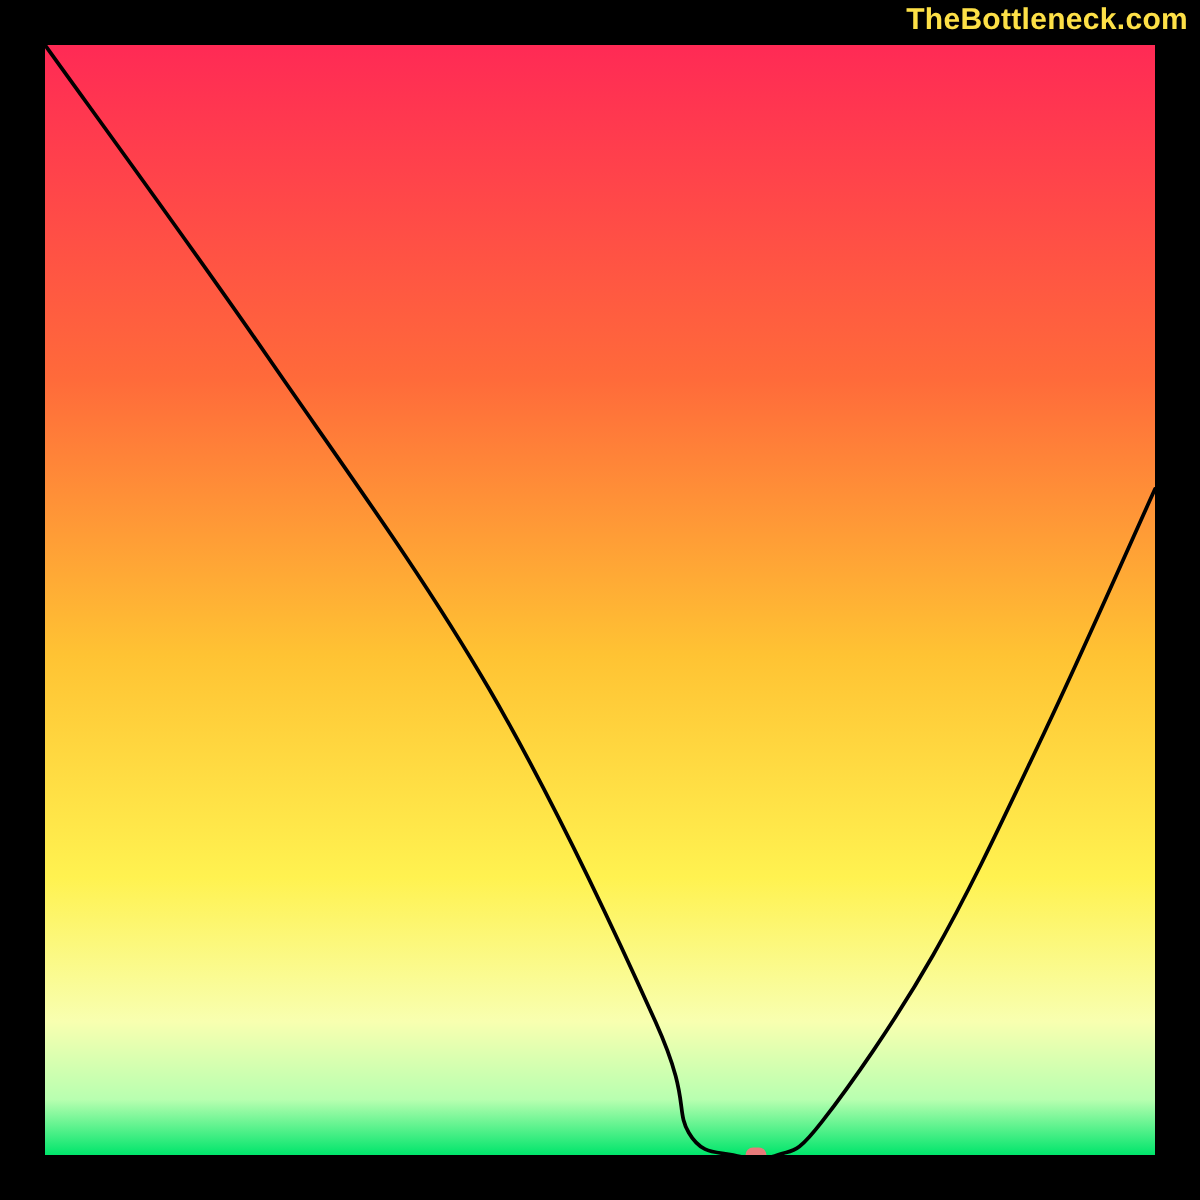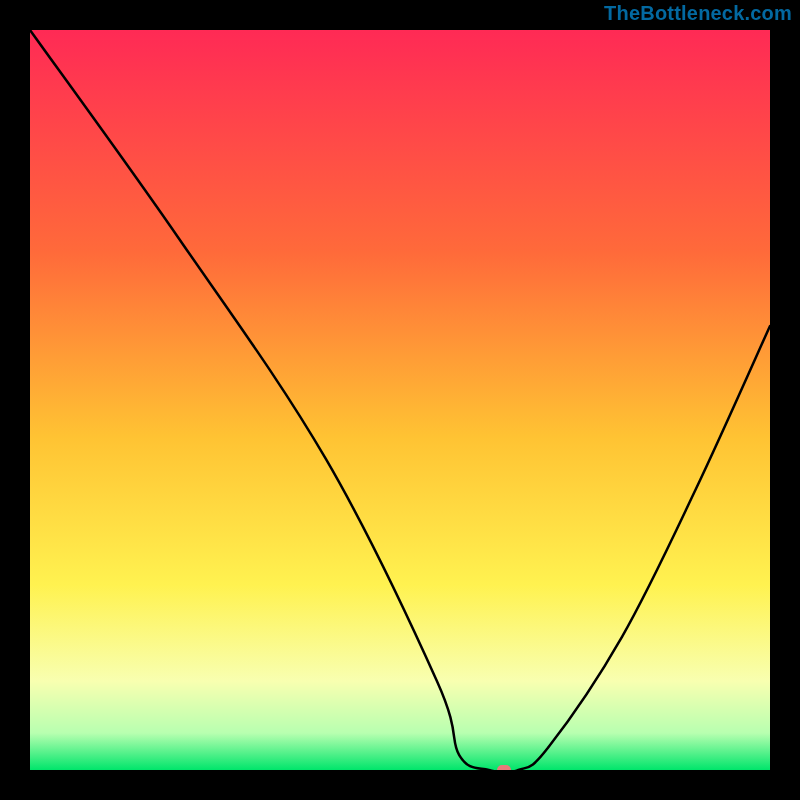--- a/index.html
+++ b/index.html
@@ -14,21 +14,21 @@
   .frame {
     position: relative;
     width: 800px;
     height: 800px;
     background: #000;
   }
   .watermark {
     position: absolute;
     top: 2px;
     right: 8px;
-    color: #0369a1;
+    color: #fde047;
     font-size: 20px;
     font-weight: 600;
     letter-spacing: 0.2px;
     z-index: 10;
   }
   .plot-area {
     position: absolute;
     left: 30px;
     top: 30px;
     width: 740px;

